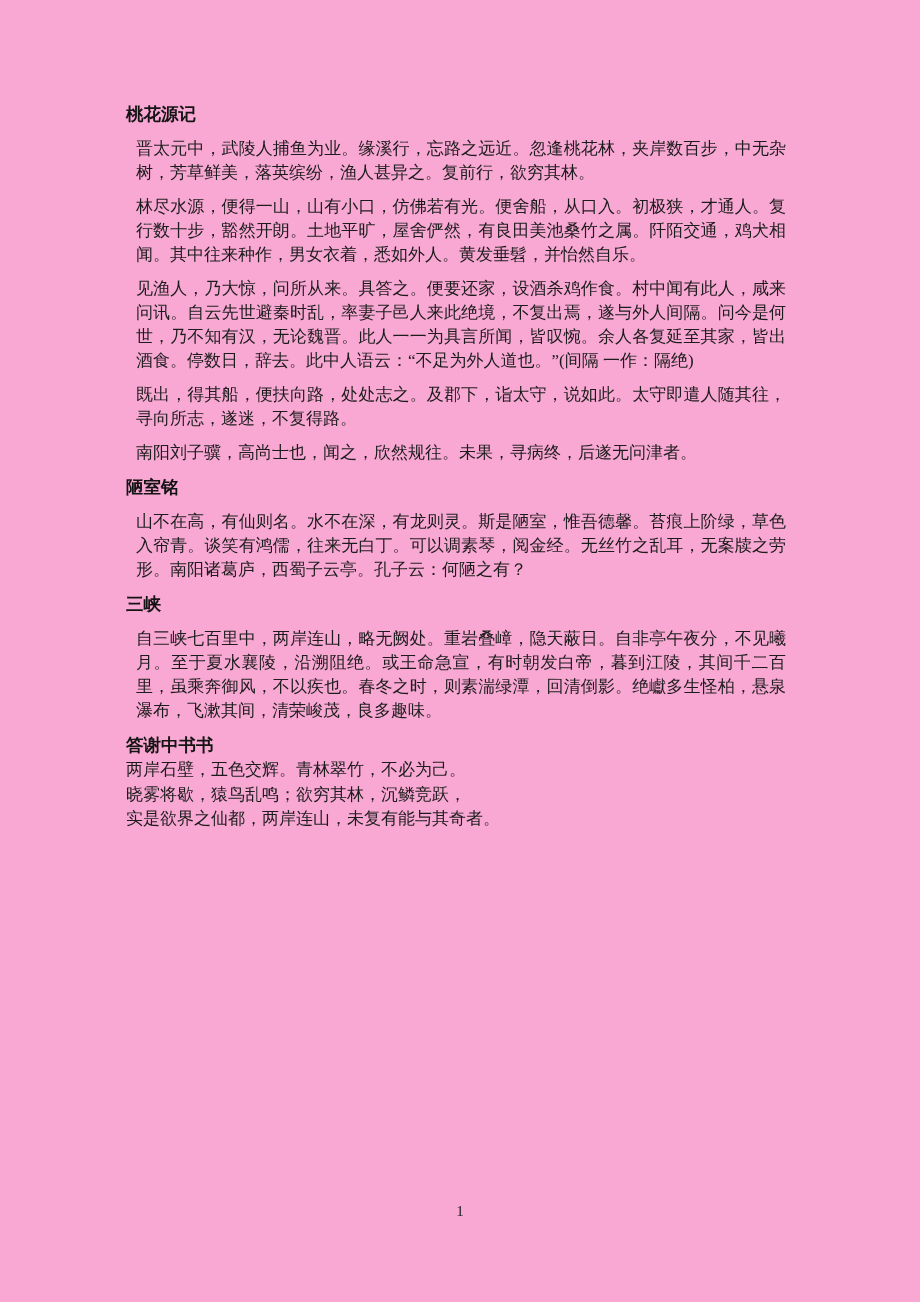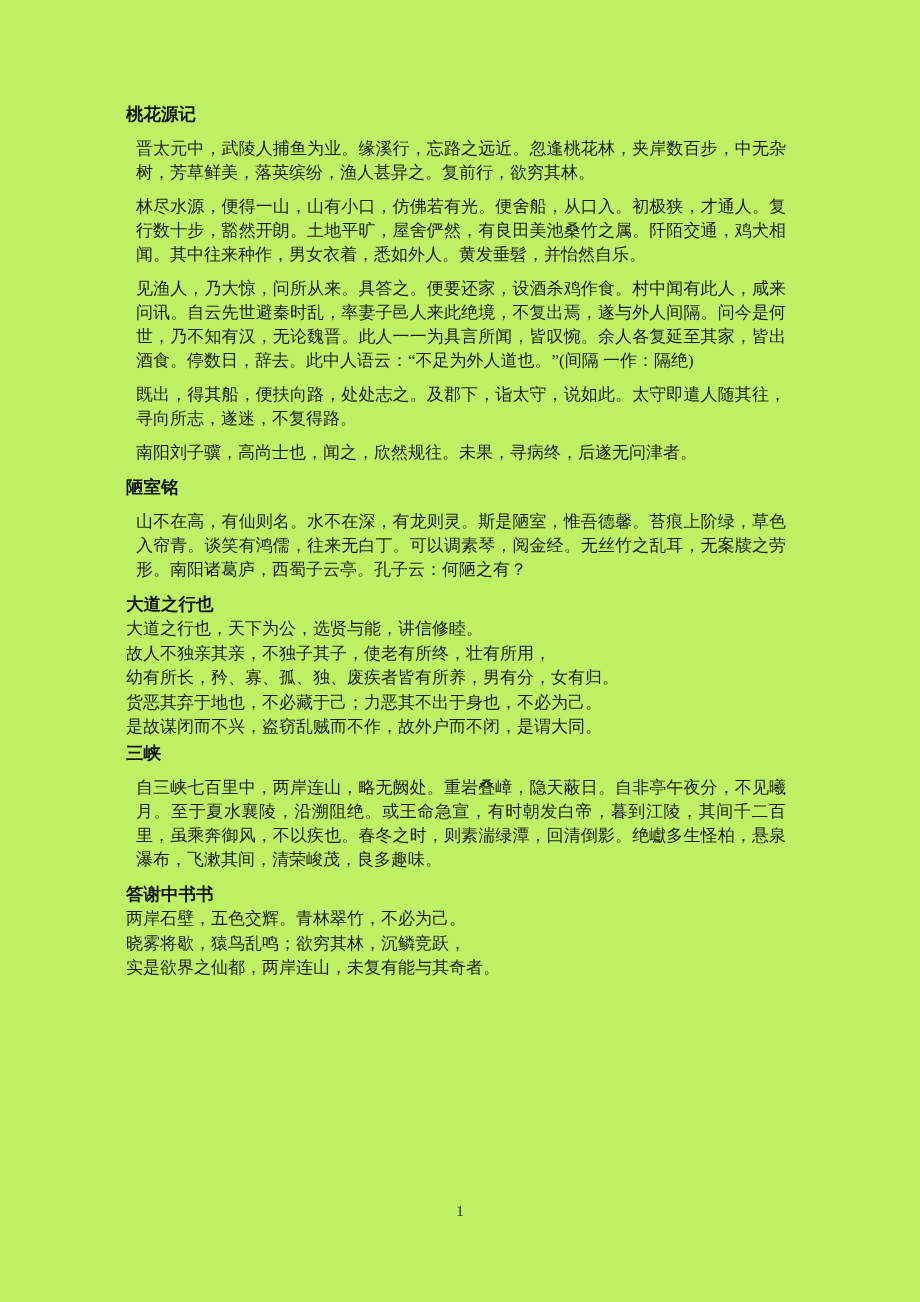--- a/index.html
+++ b/index.html
@@ -4,21 +4,21 @@
 <style>
   html, body {
     margin: 0;
     padding: 0;
     background: #ffffff;
   }
   .page {
     position: relative;
     width: 920px;
     height: 1302px;
-    background: #bef264;
+    background: #f9a8d4;
     font-family: "Liberation Serif", "DejaVu Serif", serif;
     color: #1c1c1c;
     overflow: hidden;
   }
   .content {
     position: absolute;
     left: 126px;
     top: 102px;
     width: 670px;
   }
@@ -69,28 +69,20 @@
       <p class="para">既出，得其船，便扶向路，处处志之。及郡下，诣太守，说如此。太守即遣人随其往，寻向所志，遂迷，不复得路。</p>
       <p class="para">南阳刘子骥，高尚士也，闻之，欣然规往。未果，寻病终，后遂无问津者。</p>
     </div>
 
     <div class="section">
       <div class="heading">陋室铭</div>
       <p class="para">山不在高，有仙则名。水不在深，有龙则灵。斯是陋室，惟吾德馨。苔痕上阶绿，草色入帘青。谈笑有鸿儒，往来无白丁。可以调素琴，阅金经。无丝竹之乱耳，无案牍之劳形。南阳诸葛庐，西蜀子云亭。孔子云：何陋之有？</p>
     </div>
 
 
-    <div class="section">
-      <div class="heading">大道之行也</div>
-      <div class="line">大道之行也，天下为公，选贤与能，讲信修睦。</div>
-      <div class="line">故人不独亲其亲，不独子其子，使老有所终，壮有所用，</div>
-      <div class="line">幼有所长，矜、寡、孤、独、废疾者皆有所养，男有分，女有归。</div>
-      <div class="line">货恶其弃于地也，不必藏于己；力恶其不出于身也，不必为己。</div>
-      <div class="line">是故谋闭而不兴，盗窃乱贼而不作，故外户而不闭，是谓大同。</div>
-    </div>
 
     <div class="section">
       <div class="heading">三峡</div>
       <p class="para">自三峡七百里中，两岸连山，略无阙处。重岩叠嶂，隐天蔽日。自非亭午夜分，不见曦月。至于夏水襄陵，沿溯阻绝。或王命急宣，有时朝发白帝，暮到江陵，其间千二百里，虽乘奔御风，不以疾也。春冬之时，则素湍绿潭，回清倒影。绝巘多生怪柏，悬泉瀑布，飞漱其间，清荣峻茂，良多趣味。</p>
     </div>
 
     <div class="section">
       <div class="heading">答谢中书书</div>
       <div class="line">两岸石壁，五色交辉。青林翠竹，不必为己。</div>
       <div class="line">晓雾将歇，猿鸟乱鸣；欲穷其林，沉鳞竞跃，</div>

